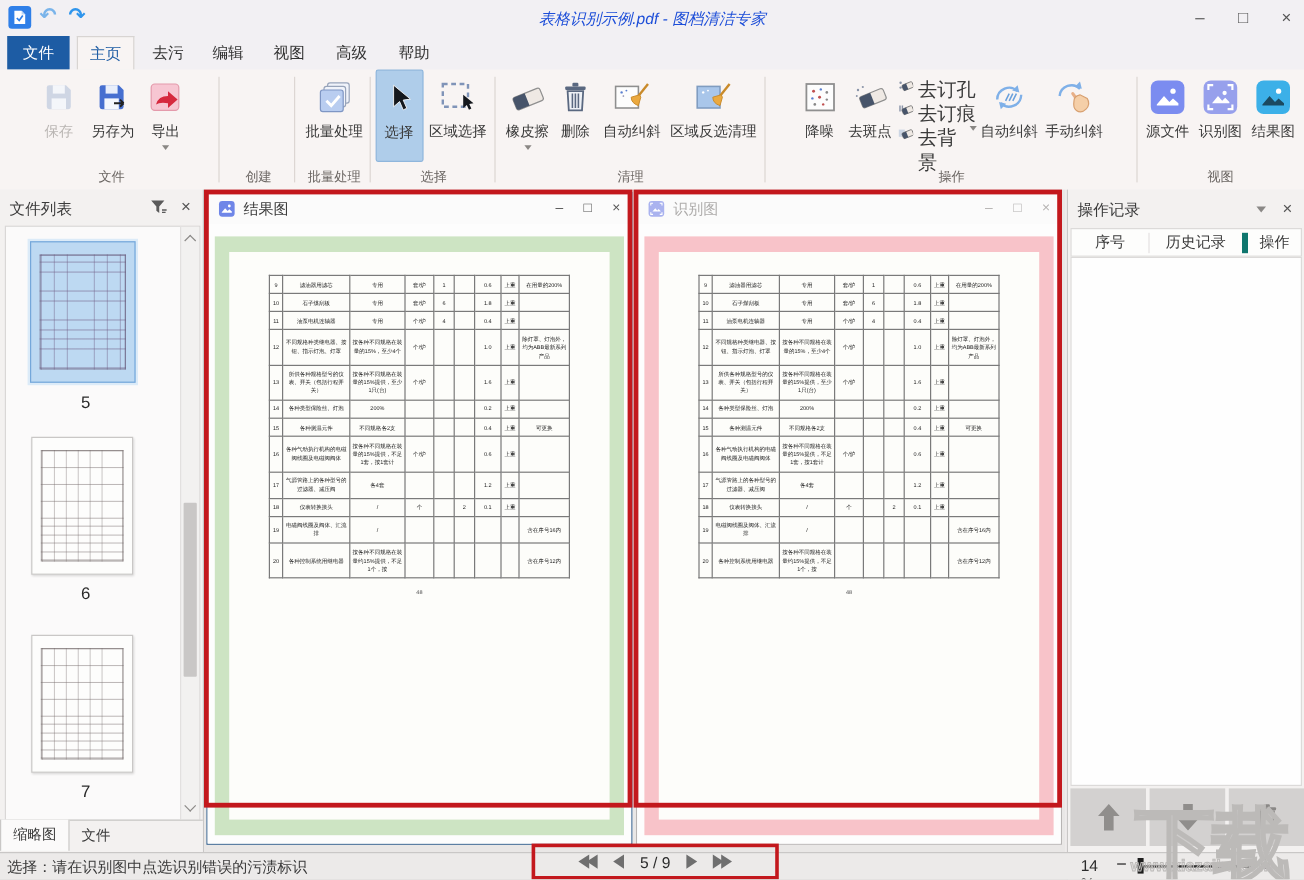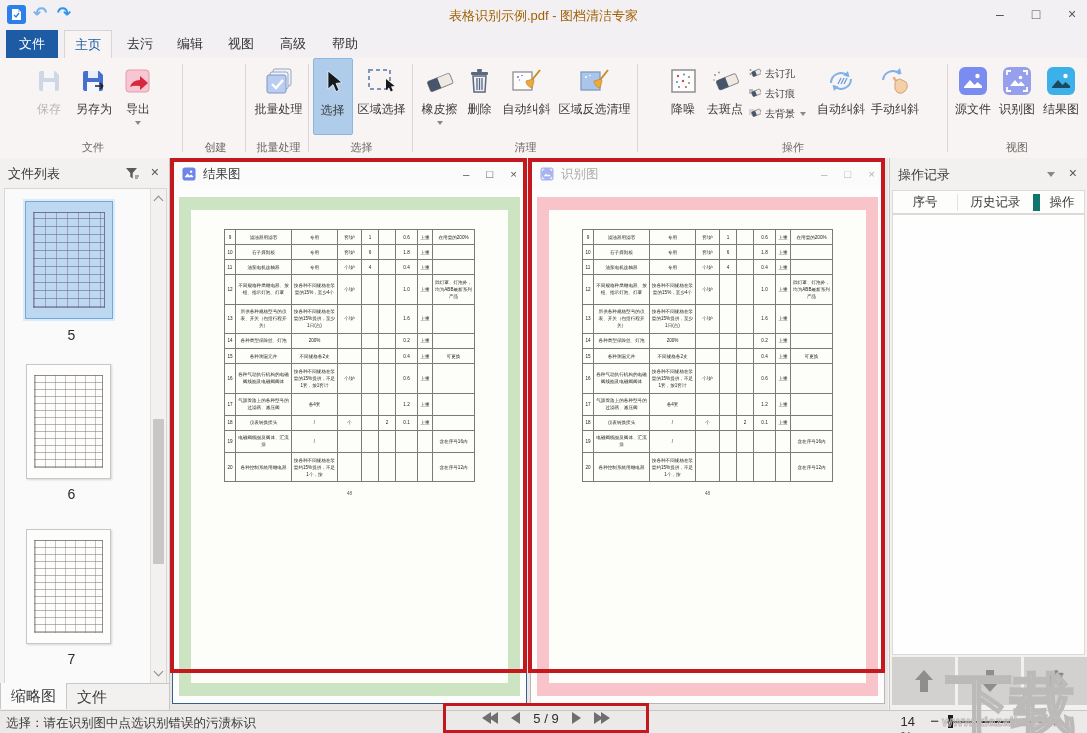--- a/index.html
+++ b/index.html
@@ -6,21 +6,21 @@
   .app{position:relative;width:1087px;height:733px;background:#f4f2f1;overflow:hidden;
        font-family:"Liberation Sans","DejaVu Sans",sans-serif;color:#333;}
   
   .titlebar{position:absolute;left:0;top:0;width:1087px;height:30px;background:#f2f0f3;}
   .appicon{position:absolute;left:7px;top:5px;width:19px;height:19px;border-radius:3px;
            background:#2f7fe8;display:flex;align-items:center;justify-content:center;}
   .appicon svg{display:block;}
   .undo,.redo{position:absolute;top:3px;font-size:17px;font-weight:bold;cursor:default;}
   .undo{left:33px;color:#7ab4ea;}
   .redo{left:57px;color:#2f95ec;}
-  .wtitle{position:absolute;left:0;right:0;top:7px;text-align:center;font-size:13px;color:#a16207;}
+  .wtitle{position:absolute;left:0;right:0;top:7px;text-align:center;font-size:13px;color:#1d4ed8;font-style:italic;}
   .winctl{position:absolute;top:0;right:8px;display:flex;gap:22px;font-size:14px;color:#555;padding-top:6px;}
   .winctl span{width:14px;text-align:center;}
   
   .menubar{position:absolute;left:0;top:30px;width:1087px;height:28px;background:#f2f0f3;}
   .mtab{position:absolute;top:0;height:28px;line-height:28px;text-align:center;font-size:13px;color:#333;}
   .mtab.file{left:6px;width:52px;background:#1d5ca4;color:#fff;}
   .mtab.active{background:#f8f4f3;border:1px solid #d8d4d2;border-bottom:none;color:#1d5ca4;box-sizing:border-box;}
   .login{position:absolute;right:8px;top:5px;font-size:13px;color:#1d4ed8;margin-top:34px;}
   
   .ribbon{position:absolute;left:0;top:58px;width:1087px;height:100px;background:#f8f4f3;}
@@ -29,21 +29,21 @@
   .glabel{position:absolute;bottom:3px;left:0;right:0;text-align:center;font-size:11px;color:#6b6663;}
   .vsep{position:absolute;top:6px;width:1px;height:88px;background:#ddd6d3;}
   .rbtn{display:flex;flex-direction:column;align-items:center;padding-top:5px;height:77px;box-sizing:border-box;}
   .rbtn .ric{height:36px;display:flex;align-items:center;justify-content:center;}
   .rbtn .rlbl{font-size:12px;color:#3a3a3a;white-space:nowrap;margin-top:2px;}
   .rbtn.dis .rlbl{color:#b9b5b2;}
   .rbtn.sel{background:#afcdea;border:1px solid #8fb6dc;border-radius:2px;}
   .caret{width:0;height:0;border-left:3.5px solid transparent;border-right:3.5px solid transparent;
          border-top:4px solid #8a8784;margin-top:3px;}
   .sstack{display:flex;flex-direction:column;gap:3px;padding-top:7px;width:66px;}
-  .sbtn{display:flex;align-items:center;gap:4px;font-size:10px;color:#3a3a3a;height:17px;}
+  .sbtn{display:flex;align-items:flex-start;gap:4px;font-size:16px;color:#3a3a3a;height:17px;}
   .sbtn .caret{margin:0 0 0 1px;border-top-color:#8a8784;}
   
   .lpanel{position:absolute;left:0;top:158px;width:170px;height:552px;background:#f3f1f0;border-right:1px solid #c9c7c6;box-sizing:border-box;}
   .lp-head{position:absolute;left:0;top:0;right:0;height:30px;}
   .lp-title{position:absolute;left:8px;top:7px;font-size:13px;color:#3a3a3a;}
   .lp-filter{position:absolute;right:30px;top:8px;}
   .lp-close{position:absolute;right:10px;top:6px;font-size:14px;color:#555;}
   .lp-list{position:absolute;left:4px;right:2px;top:30px;bottom:26px;background:#fbfafa;border:1px solid #d9d7d6;}
   .thumb{position:absolute;box-sizing:border-box;}
   .thumb .tgrid{position:absolute;inset:10px 7px;}
@@ -57,21 +57,21 @@
       repeating-linear-gradient(0deg,rgba(120,110,110,.5) 0 .6px,transparent .6px 7px),
       repeating-linear-gradient(90deg,rgba(120,110,110,.4) 0 .6px,transparent .6px 10px);
       border:.6px solid rgba(110,100,100,.55);}
   .tlabel{position:absolute;width:100%;text-align:center;font-size:14px;color:#2a2a2a;}
   .lscroll{position:absolute;right:0;top:0;bottom:0;width:15px;background:#f2f1f0;border-left:1px solid #e2e0df;}
   .lthumb{position:absolute;left:2px;width:11px;background:#c9c7c6;border-radius:1px;}
   .chev{position:absolute;left:4px;width:6px;height:6px;border-left:1.6px solid #8a8886;border-top:1.6px solid #8a8886;}
   .chev.up{transform:rotate(45deg);top:8px;}
   .chev.dn{transform:rotate(225deg);bottom:8px;}
   .lp-tabs{position:absolute;left:0;bottom:0;right:0;height:26px;background:#f3f1f0;border-top:1px solid #c9c7c6;display:flex;}
-  .lp-tab{height:26px;line-height:25px;text-align:center;font-size:15px;color:#3a3a3a;padding:0 10px;}
+  .lp-tab{height:26px;line-height:25px;text-align:center;font-size:12px;color:#3a3a3a;padding:0 10px;}
   .lp-tab.sel{background:#fbfafa;border:1px solid #c9c7c6;border-top:none;border-bottom:none;margin-top:-1px;}
   
   .mdi{position:absolute;left:170px;top:158px;width:718px;height:552px;background:#e9e7e6;}
   .cw{position:absolute;top:2px;height:544px;background:#fefefe;box-sizing:border-box;}
   .cw.active{border:1px solid #35618e;}
   .cw.inactive{border:1px solid #b8b5b4;}
   .cw-title{height:26px;display:flex;align-items:center;gap:7px;padding:0 9px;background:#fbfbfb;}
   .cw-name{font-size:12.5px;}
   .cw.active .cw-name{color:#3a3a3a;}
   .cw.inactive .cw-name{color:#aeacab;}
@@ -91,21 +91,21 @@
   .anno.nav{border-width:3px;}
   
   .rpanel{position:absolute;left:889px;top:158px;width:198px;height:575px;background:#f3f1f0;border-left:1px solid #c9c7c6;box-sizing:border-box;}
   .rp-title{position:absolute;left:8px;top:8px;font-size:13px;color:#3a3a3a;}
   .rp-caret{position:absolute;right:32px;top:14px;width:0;height:0;border-left:4px solid transparent;border-right:4px solid transparent;border-top:5px solid #8a8886;}
   .rp-close{position:absolute;right:10px;top:7px;font-size:14px;color:#555;}
   .rp-cols{position:absolute;left:2px;right:2px;top:32px;height:24px;background:#fdfdfc;border:1px solid #dcdad9;
            display:flex;align-items:center;font-size:12.5px;color:#3a3a3a;box-sizing:border-box;}
   .rp-col{text-align:center;}
   .rp-col.c1{width:64px;border-right:1px solid #e4e2e1;}
-  .rp-col.c2{flex:1;border-right:7px solid #0f766e;}
+  .rp-col.c2{flex:1;border-right:5px solid #0f766e;}
   .rp-col.c3{width:44px;}
   .rp-body{position:absolute;left:2px;right:2px;top:56px;bottom:78px;background:#fefefe;border:1px solid #dcdad9;}
   .rp-btns{position:absolute;left:2px;right:0;bottom:28px;height:48px;display:flex;gap:3px;}
   .rp-btn{flex:1;background:#d3d1d0;display:flex;align-items:center;justify-content:center;}
   
   .statusbar{position:absolute;left:0;top:710px;width:1087px;height:23px;background:#eceae9;border-top:1px solid #c9c7c6;box-sizing:border-box;}
   .smsg{position:absolute;left:6px;top:4px;font-size:12.5px;color:#3a3a3a;}
   .pagenav{position:absolute;left:445px;top:704px;width:202px;height:28px;display:flex;align-items:center;justify-content:center;gap:13px;z-index:40;}
   .tri{width:0;height:0;border-top:6px solid transparent;border-bottom:6px solid transparent;}
   .tri.l{border-right:9px solid #6f6f6f;}

